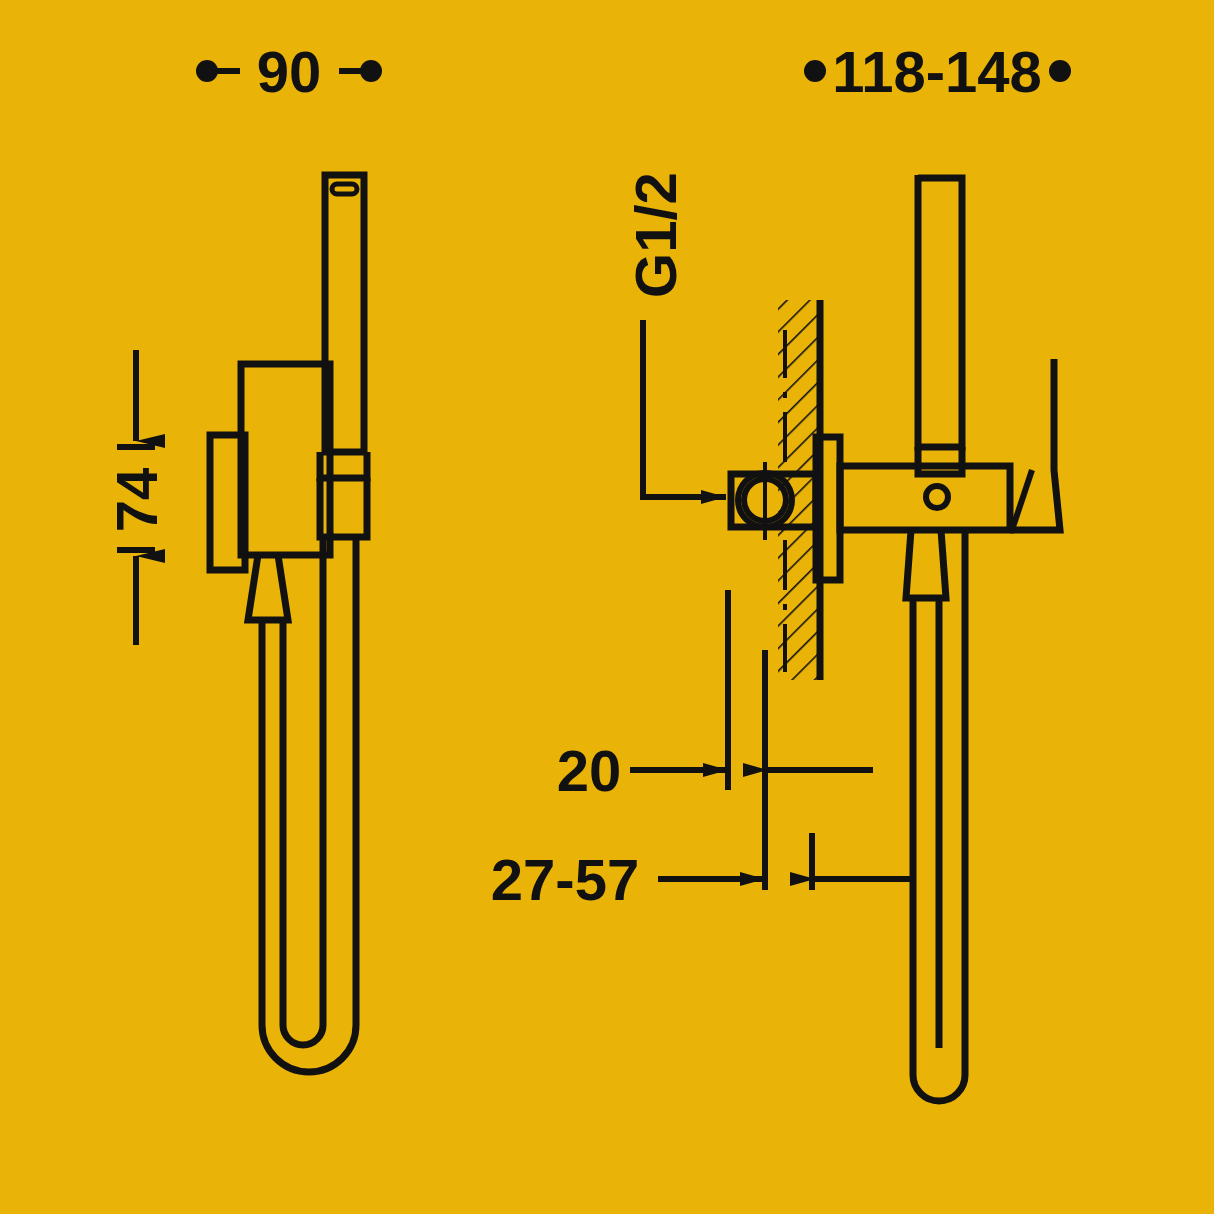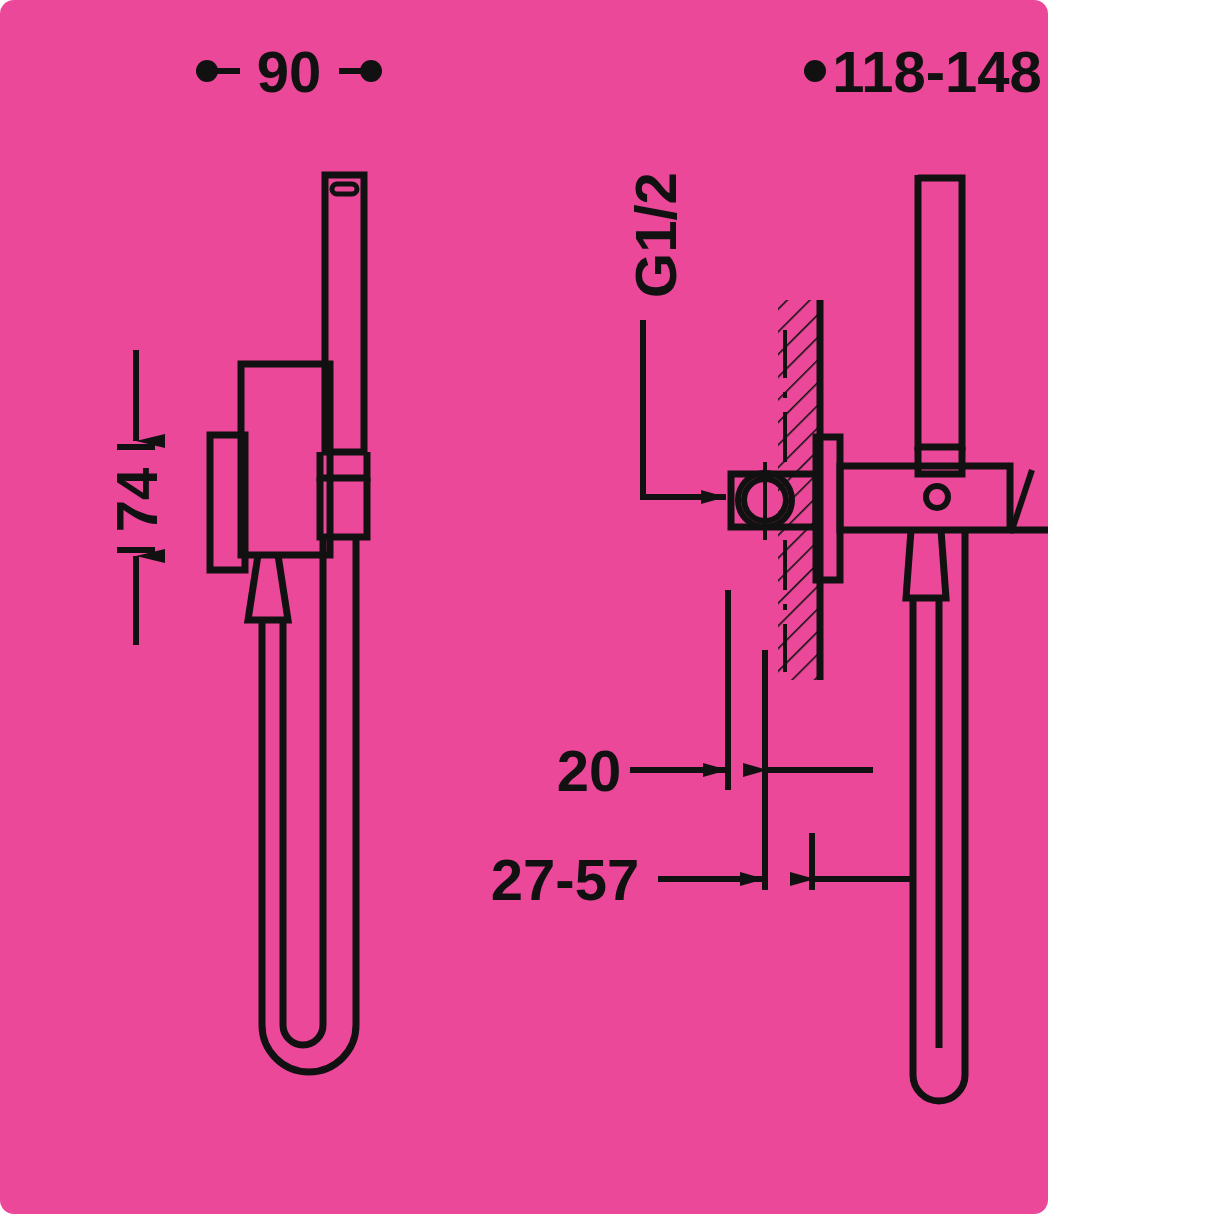--- a/index.html
+++ b/index.html
@@ -5,25 +5,24 @@
   html, body {
     margin: 0;
     padding: 0;
     background: #ffffff;
   }
   body {
     font-family: "Liberation Sans", sans-serif;
   }
   #sheet {
     position: relative;
-    width: 1048px;
+    width: 1214px;
     height: 1214px;
-    background: #ec4899;
+    background: #eab308;
     overflow: hidden;
-    border-radius: 14px;
   }
   #sheet svg {
     position: absolute;
     left: 0;
     top: 0;
     display: block;
   }
   .dim-text {
     font-family: "Liberation Sans", sans-serif;
     font-weight: bold;

